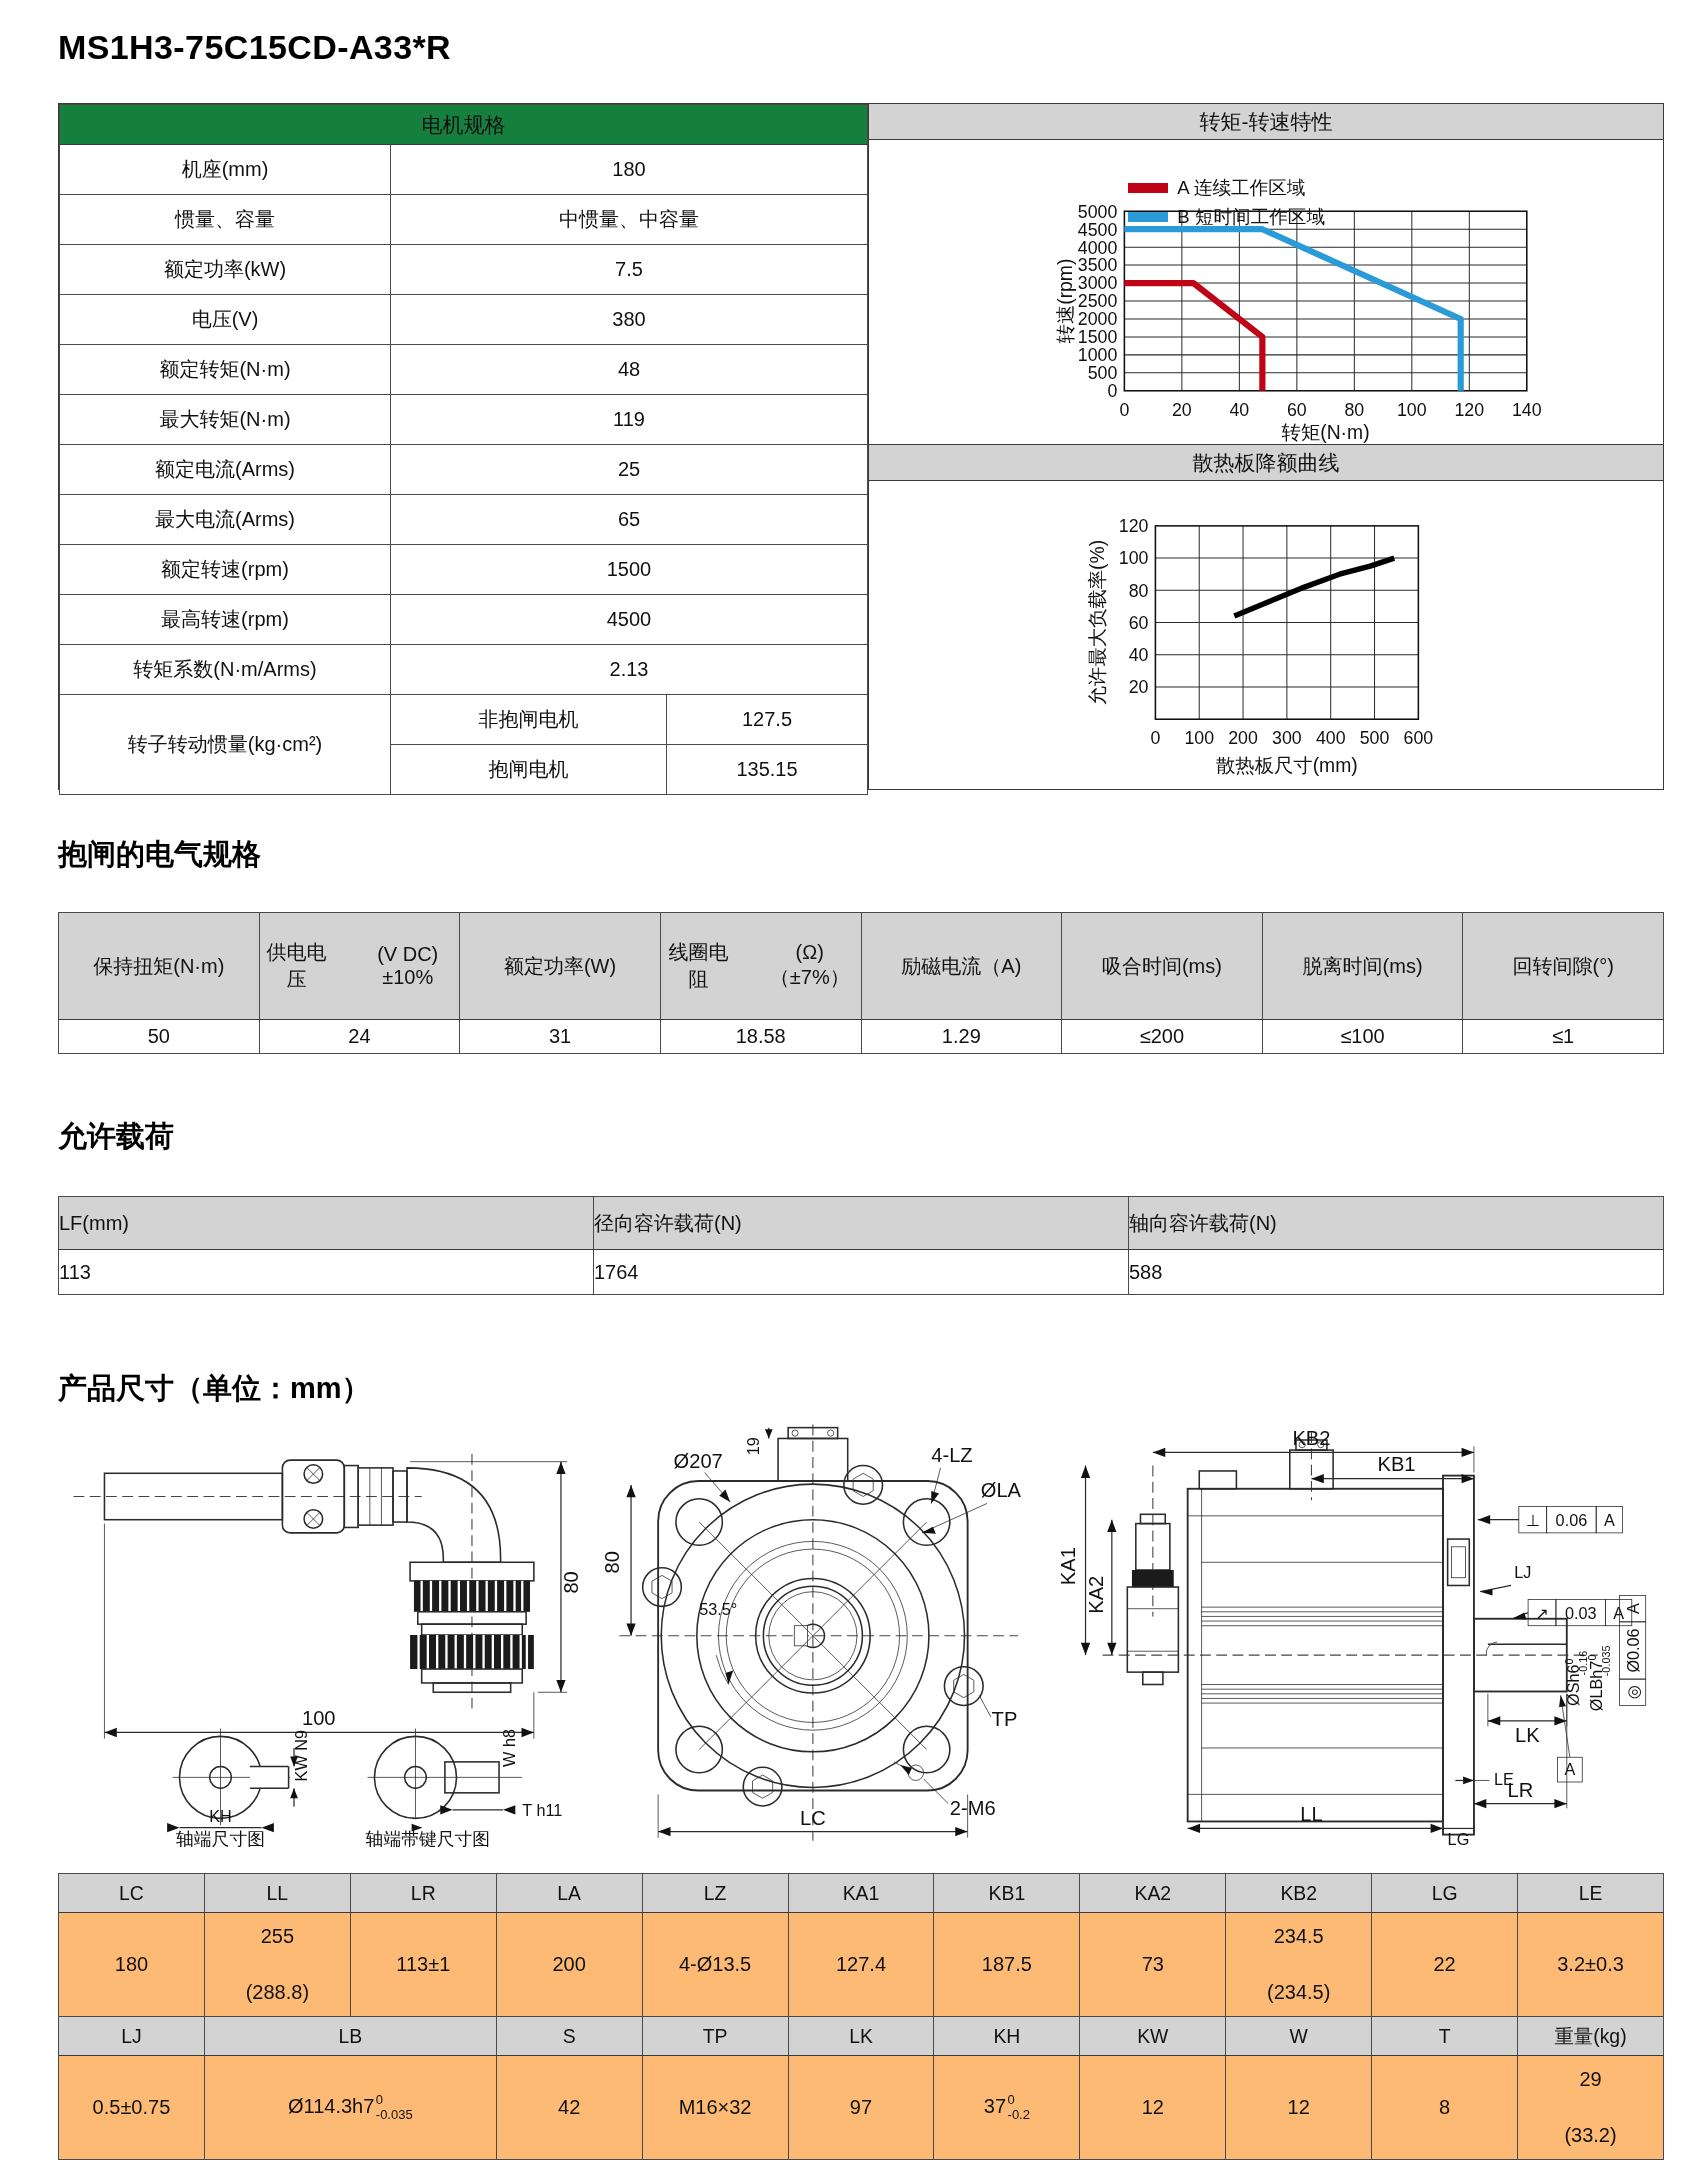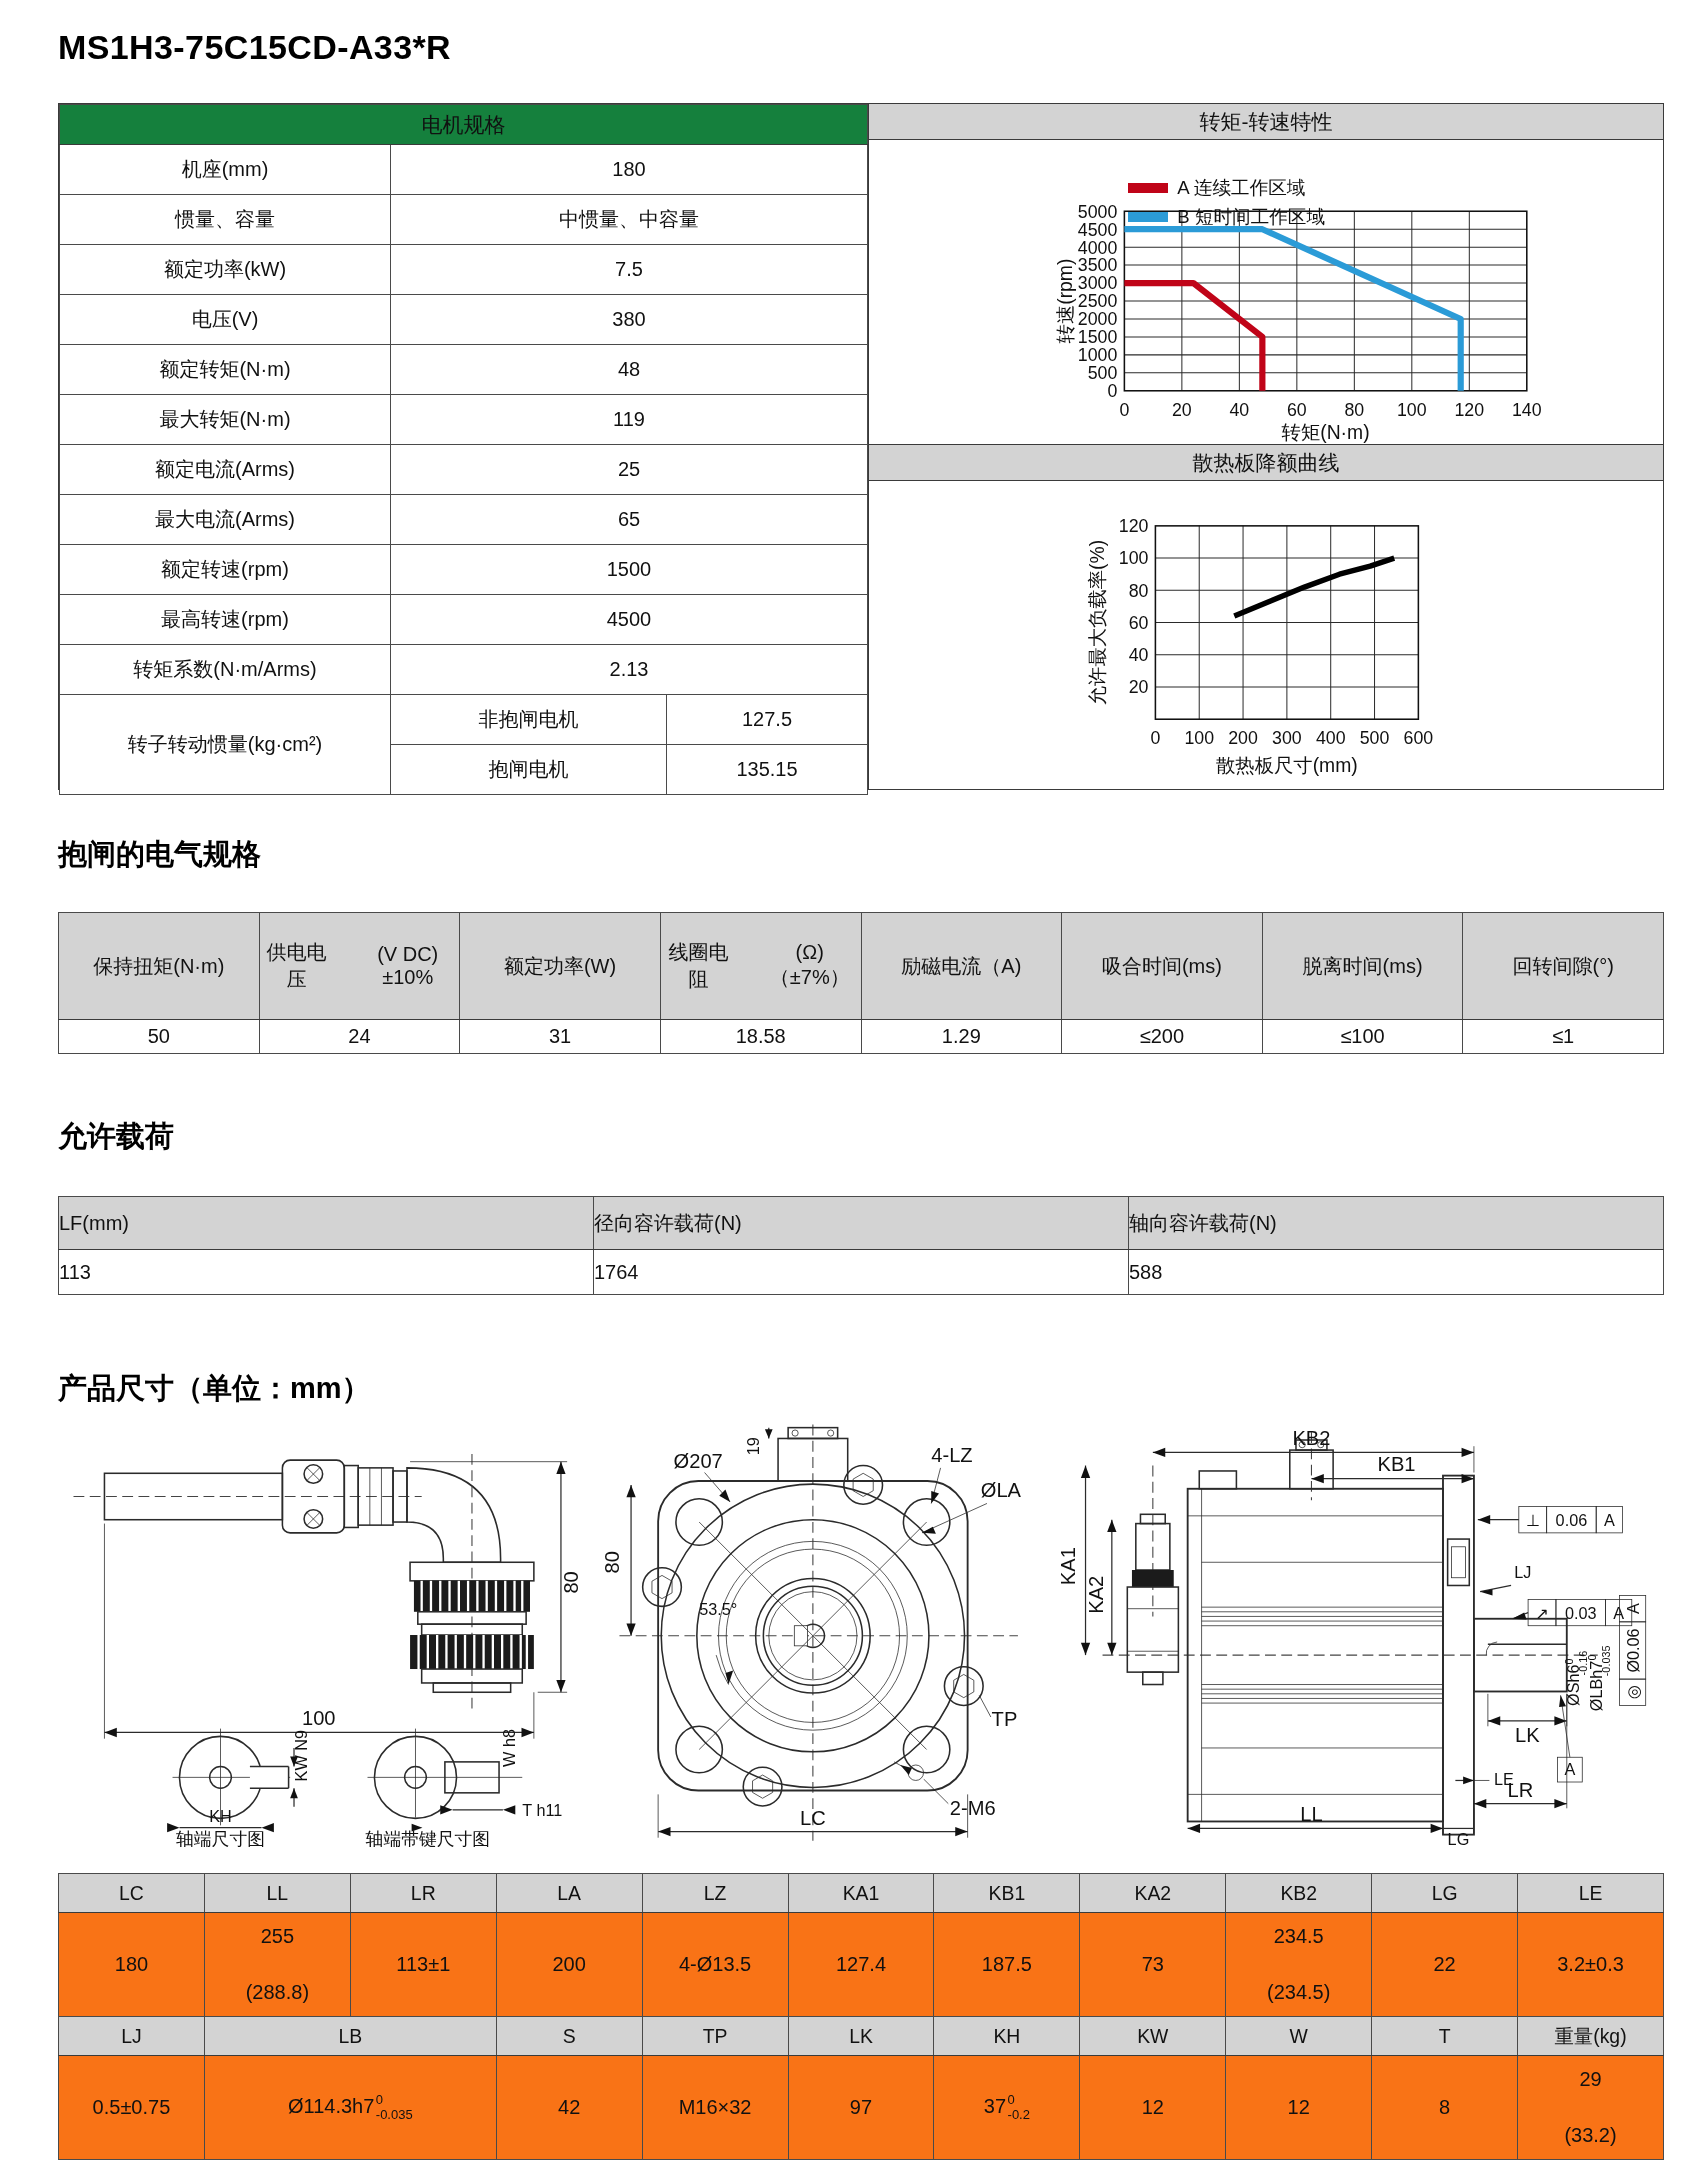--- a/index.html
+++ b/index.html
@@ -57,21 +57,21 @@
   .thin { stroke:#2b2b2b; stroke-width:1; fill:none; }
   .dash { stroke:#444; stroke-width:1.4; fill:none; stroke-dasharray: 14 7; }
   .diml { stroke:#2b2b2b; stroke-width:1.6; fill:none; }
   .dtxt { font-size:26px; fill:#111; }
   .stxt { font-size:21px; fill:#111; }
   .cap  { font-size:23px; fill:#111; }
   .ribbed { fill:#1b1b1b; }
 
   
   .dim-table { width: 1606px; margin-top: 26px; table-layout: fixed; border: 1.5px solid #3a3a3a; }
-  .dim-table td { border: 0.8px solid #4a4a4a; text-align:center; vertical-align: middle; font-size: 20px; background:#f97316; }
+  .dim-table td { border: 0.8px solid #4a4a4a; text-align:center; vertical-align: middle; font-size: 20px; background:#fdba74; }
   .dim-table tr.band td { background:#d3d3d3; height: 39px; border-bottom: 1.5px solid #3a3a3a; font-size: 19.4px; }
   .dim-table tr.vals td { height: 104px; }
   .two-line { display:flex; flex-direction:column; align-items:center; justify-content:center; gap: 33px; }
   .two-line span:empty { display:none; }
   .supsub { display:inline-flex; flex-direction:column; align-items:flex-start; font-size:13px; line-height:1.15; vertical-align: middle; margin-left:1.5px; }
 </style>
 </head>
 <body>
 
 <div class="page">

